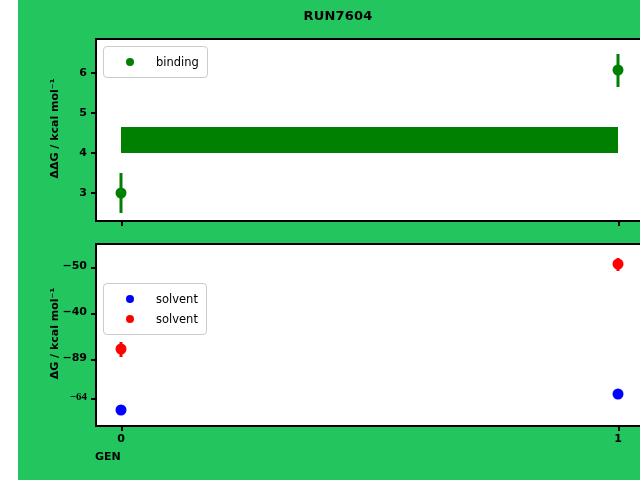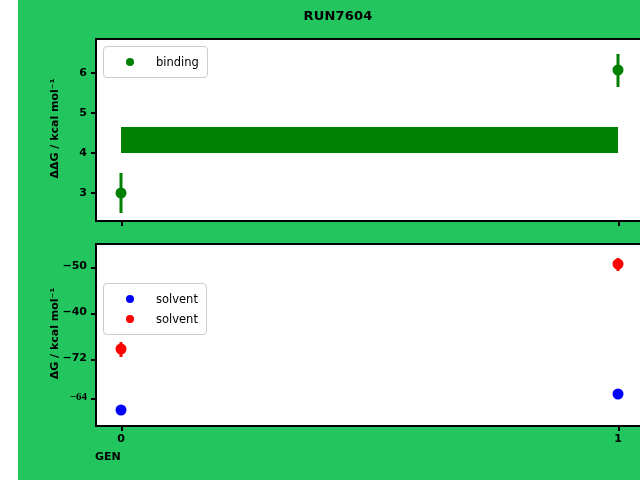--- a/index.html
+++ b/index.html
@@ -216,21 +216,21 @@
         <span class="legend-text">binding</span>
       </div>
     </div>
   </div>
 
   <div class="ylabel" id="ylabel-bottom" style="left:-44px; top:327px; width:160px;">ΔG / kcal mol⁻¹</div>
 
   <div class="ytick-col">
     <div class="ytick-label" style="top:265px;">−50</div>
     <div class="ytick-label" style="top:311px;">−40</div>
-    <div class="ytick-label" style="top:357px;">−72</div>
+    <div class="ytick-label" style="top:357px;">−89</div>
     <div class="ytick-label" style="top:396px;font-family:Liberation Serif, serif;">−64</div>
   </div>
 
   <div class="axes" id="axes-bottom">
 
     <div class="ytick-mark" style="top:22px;"></div>
     <div class="ytick-mark" style="top:68px;"></div>
     <div class="ytick-mark" style="top:114px;"></div>
     <div class="ytick-mark" style="top:153px;"></div>
 

